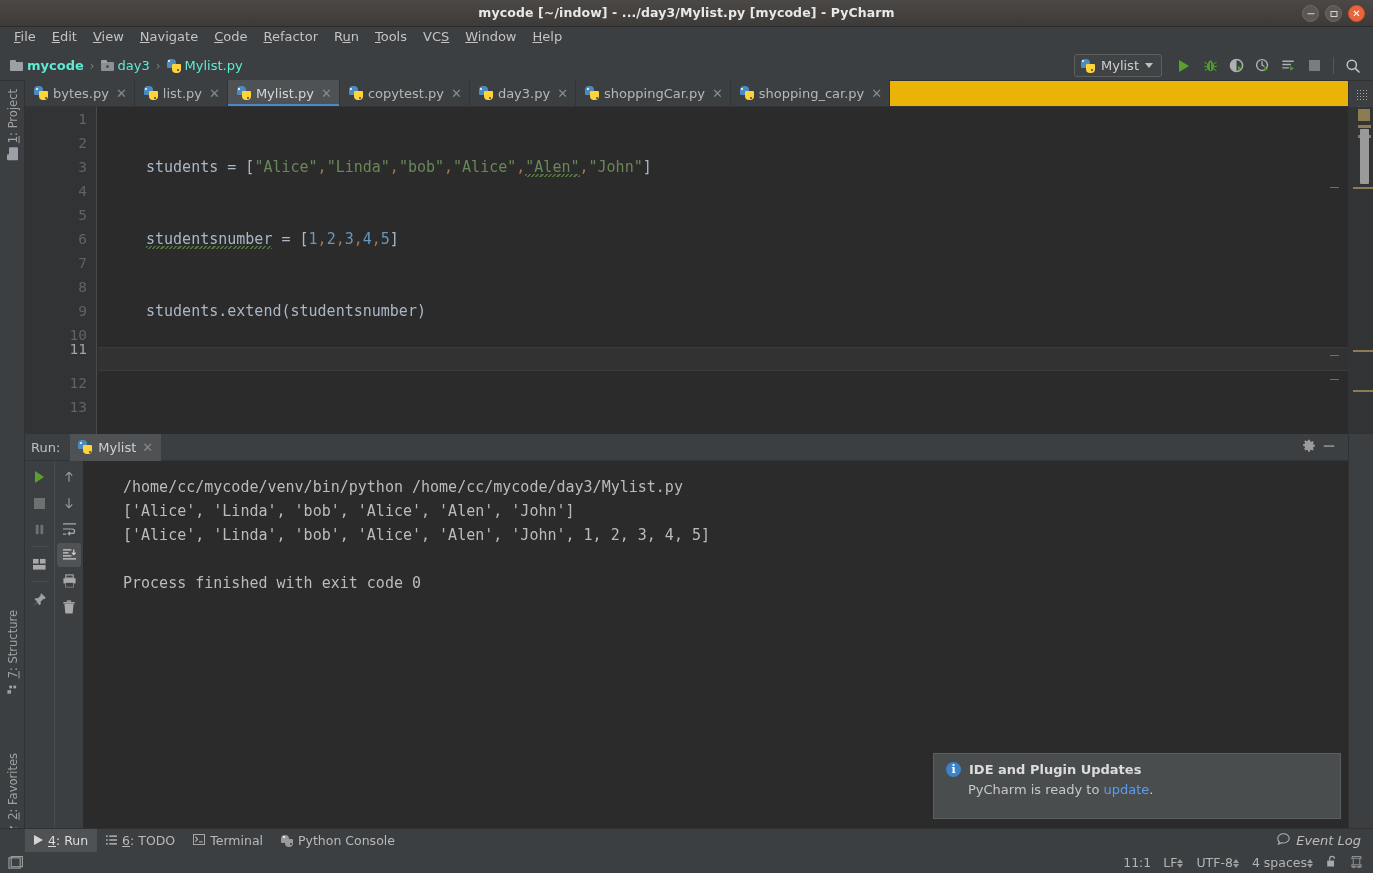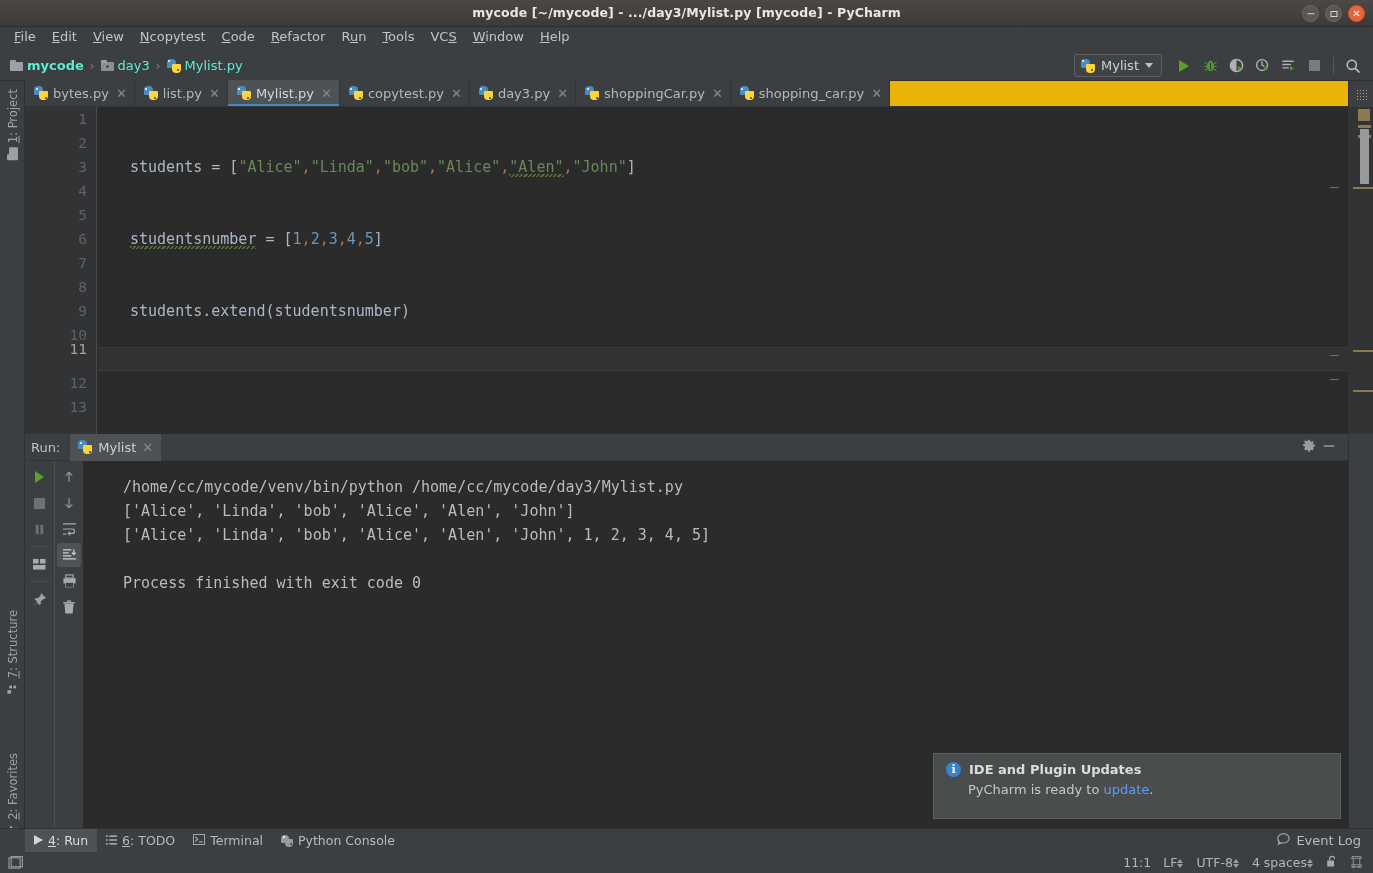--- a/index.html
+++ b/index.html
@@ -130,21 +130,21 @@
   .lnum {
     position: absolute; right: 9px; width: 60px; text-align: right;
     font-family: "DejaVu Sans Mono", "Liberation Mono", monospace;
     font-size: 14.5px; color: #606366; height: 24px; line-height: 24px;
   }
   .lnum.cur { color: #a4a3a3; }
   .code {
     position: absolute; left: 73px; top: 0; right: 0; height: 327px;
     font-family: "DejaVu Sans Mono", "Liberation Mono", monospace;
     font-size: 15px; line-height: 24px; white-space: pre;
-    padding-left: 32px; color: #a9b7c6;
+    padding-left: 48px; color: #a9b7c6;
   }
   .code .ln { height: 24px; position: relative; }
   .cur-line-hl {
     position: absolute; left: 73px; right: 0; top: 240px; height: 24px;
     background: #323232; border-top: 1px solid #3b3b3b; border-bottom: 1px solid #3b3b3b;
   }
   .s-str { color: #6a8759; }
   .s-fn  { color: #8888c6; }
   .s-num { color: #6897bb; }
   .s-def { color: #a9b7c6; }
@@ -213,21 +213,21 @@
 
   
   .bottombar {
     position: absolute; left: 0; top: 828px; width: 1373px; height: 24px;
     background: #3c3f41; border-top: 1px solid #2f3133; display: flex; align-items: center;
   }
   .bb-item { display: flex; align-items: center; gap: 5px; height: 24px; padding: 0 9px;
     font-size: 12.5px; color: #b9b9b9; }
   .bb-item.active { background: #4e5254; color: #dcdcdc; }
   .bb-item u { text-decoration: underline; }
-  .bb-right { margin-left: auto; display: flex; align-items: flex-start; gap: 6px; padding-right: 12px; }
+  .bb-right { margin-left: auto; display: flex; align-items: flex-start; gap: 6px; padding-right: 12px; font-style: italic; }
 
   
   .statusbar {
     position: absolute; left: 0; top: 852px; width: 1373px; height: 21px;
     background: #3c3f41; display: flex; align-items: center;
   }
   .sb-right { margin-left: auto; display: flex; align-items: center; gap: 12px; padding-right: 10px;
     font-size: 12.5px; color: #b4b4b4; }
   .sb-updn { display:inline-block; width:7px; position:relative; height:11px; vertical-align:middle; }
   .sb-updn::before { content:""; position:absolute; left:0; top:1px; border-left:3.5px solid transparent;
@@ -240,39 +240,39 @@
   .hamburger-grid { width:12px; height:12px;
     background-image: radial-gradient(#a9a9a9 40%, transparent 41%);
     background-size: 3px 3px; }
 </style>
 </head>
 <body>
 
 <div id="app">
 
   <div class="titlebar">
-    <div class="title">mycode [~/mycode] - .../day3/Mylist.py [mycode] - PyCharm</div>
+    <div class="title">mycode [~/indow] - .../day3/Mylist.py [mycode] - PyCharm</div>
     <div class="wbtns">
       <div class="wbtn min">
           <i></i>
         </div>
       <div class="wbtn max">
           <i></i>
         </div>
       <div class="wbtn close">
           <i>✕</i>
         </div>
     </div>
   </div>
 
   <div class="menubar">
     <div class="menuitem"><u>F</u><span>ile</span></div>
     <div class="menuitem"><u>E</u><span>dit</span></div>
     <div class="menuitem"><u>V</u><span>iew</span></div>
-    <div class="menuitem"><u>N</u><span>copytest</span></div>
+    <div class="menuitem"><u>N</u><span>avigate</span></div>
     <div class="menuitem"><u>C</u><span>ode</span></div>
     <div class="menuitem"><u>R</u><span>efactor</span></div>
     <div class="menuitem"><span>R</span><u>u</u><span>n</span></div>
     <div class="menuitem"><u>T</u><span>ools</span></div>
     <div class="menuitem"><span>VC</span><u>S</u></div>
     <div class="menuitem"><u>W</u><span>indow</span></div>
     <div class="menuitem"><u>H</u><span>elp</span></div>
   </div>
 
   <div class="navbar">

